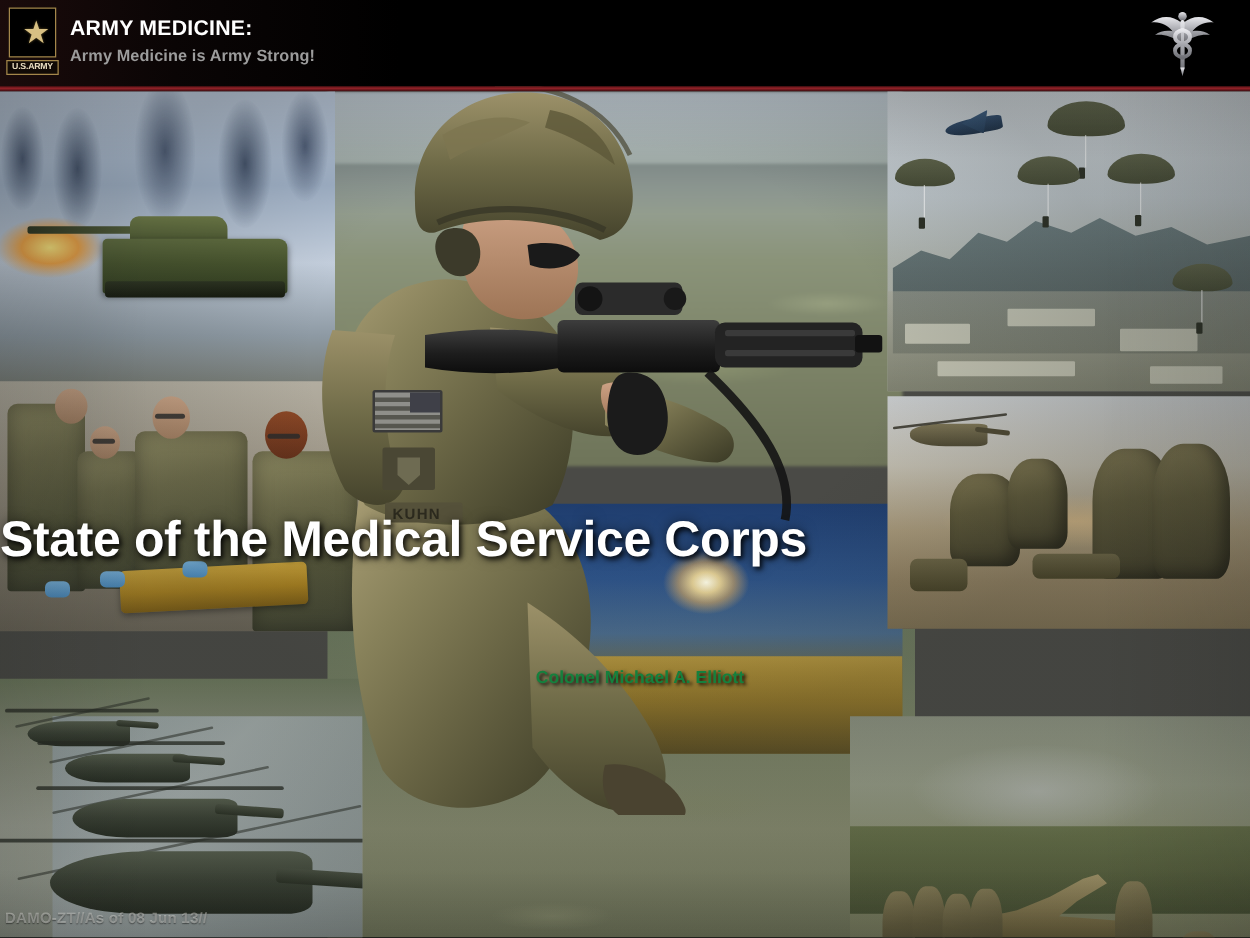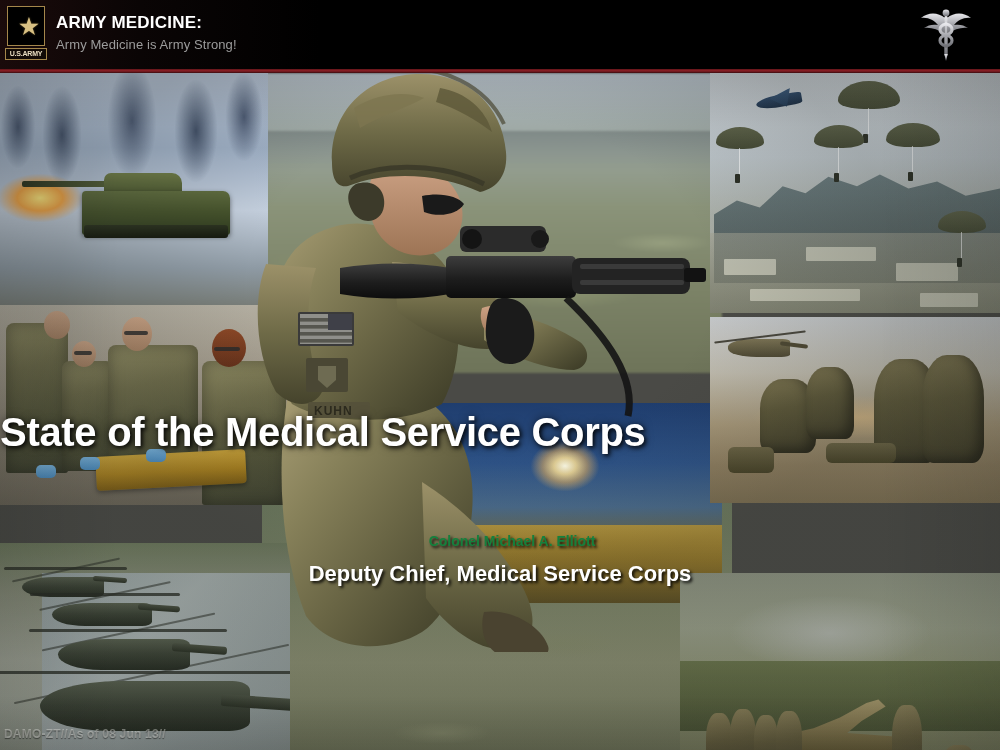--- a/index.html
+++ b/index.html
@@ -24,21 +24,21 @@
             color:#d8c083;font-size:25px;line-height:24px;text-align:center;
             text-shadow:0 0 2px #6d5a2c;}
   .logo-tab{position:absolute;left:0;top:42px;width:42px;height:12px;
             border:1.2px solid #a4874b;box-sizing:border-box;background:#110a06;
             color:#e8dcc0;font-size:7px;font-weight:bold;line-height:10px;
             text-align:center;letter-spacing:-0.2px;}
 
   #header-title{position:absolute;left:56px;top:13px;color:#ffffff;
             font-size:17px;font-weight:bold;letter-spacing:0.2px;}
   #header-sub{position:absolute;left:56px;top:37px;color:#9c9c9c;
-            font-size:13px;font-weight:normal;letter-spacing:0.1px;}
+            font-size:13px;font-weight:bold;letter-spacing:0.1px;}
 
   
   #caduceus{position:absolute;right:24px;top:4px;width:60px;height:60px;}
 
   
   #collage{position:absolute;left:0;top:73px;width:1000px;height:677px;
            background:#4a4a46;overflow:hidden;}
   .ph{position:absolute;overflow:hidden;}
 
   
@@ -486,18 +486,17 @@
       <path d="M82 354 L100 354 L100 368 L91 376 L82 368 Z" fill="#6e6b52"></path>
 
       <rect x="72" y="390" width="62" height="16" rx="2" fill="#55513a"></rect>
       <text x="78" y="403" font-family="Liberation Sans, sans-serif" font-size="12" font-weight="bold" fill="#2c2a1e" letter-spacing="1">KUHN</text>
     </svg>
   </div>
 
   <div id="titleblock">
     <div id="slide-title">State of the Medical Service Corps</div>
     <div id="presenter-name">Colonel Michael A. Elliott</div>
-    <div id="presenter-role">Deputy Chief, Medical Service Corps</div>
   </div>
 
   <div id="classline">DAMO-ZT//As of 08 Jun 13//</div>
 
 </div>
 
 </body></html>

